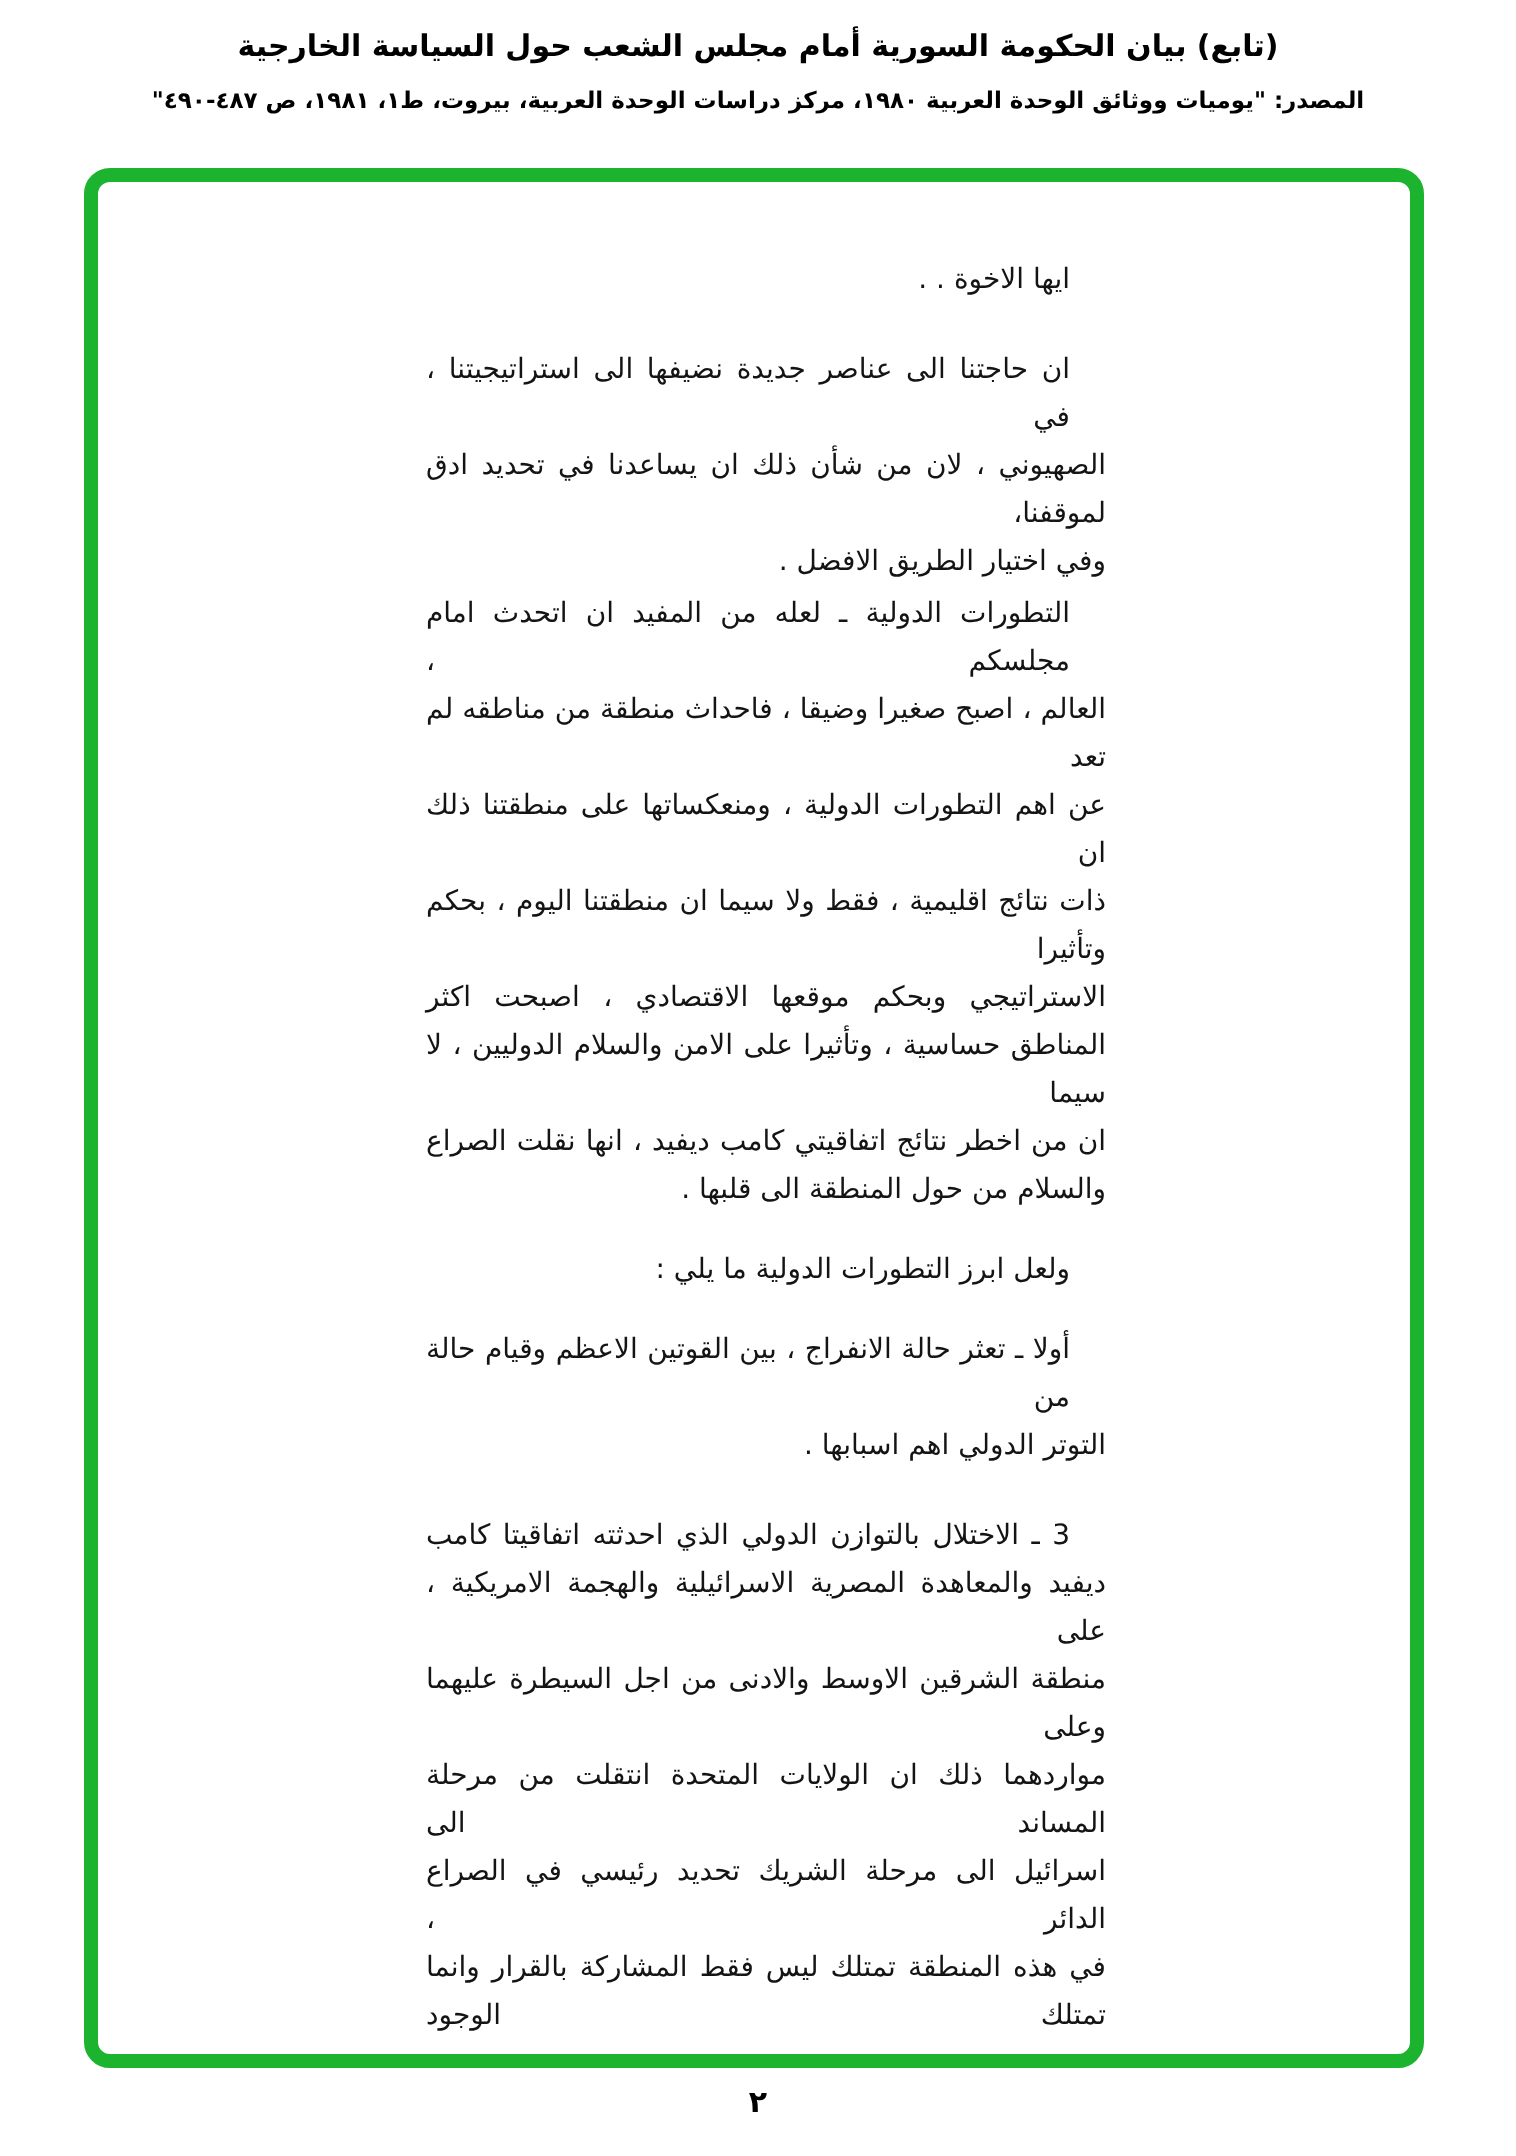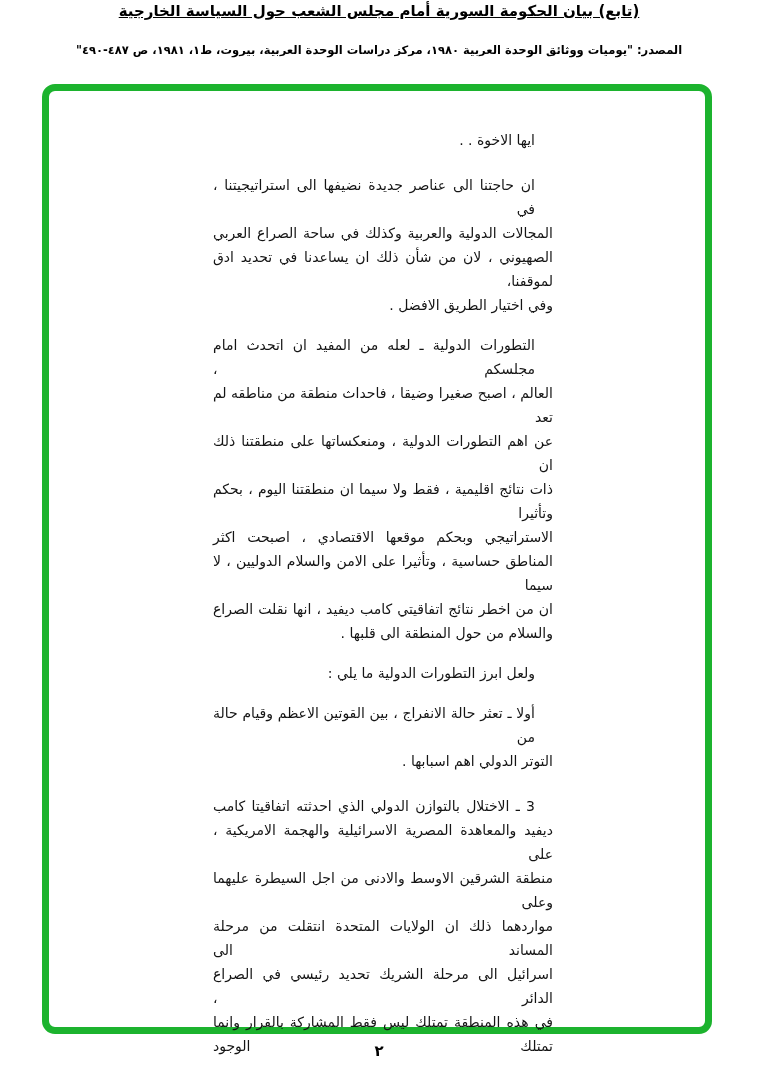--- a/index.html
+++ b/index.html
@@ -7,37 +7,37 @@
     width:758px;height:1078px;position:relative;
     background:#ffffff;
     font-family:"DejaVu Sans",sans-serif;
     color:#111111;
     overflow:hidden;
   }
   .hdr{
     position:absolute;left:0;right:0;text-align:center;direction:rtl;
     font-weight:bold;color:#000000;
   }
-  .hdr-title{top:2px;font-size:15px;letter-spacing:0;text-decoration:underline;}
+  .hdr-title{top:14px;font-size:15px;letter-spacing:0;}
   .hdr-source{top:43px;font-size:11.5px;}
   .frame{
     position:absolute;left:42px;top:84px;width:670px;height:950px;
     box-sizing:border-box;
     border:7px solid #1cb32e;
     border-radius:13px;
     background:transparent;
   }
   .bodytext{
     position:absolute;left:213px;top:128px;width:340px;
     direction:rtl;
     font-size:14px;line-height:24px;color:#141414;
   }
   .para{margin:16px 0 0 0;}
   .para.first{margin-top:0;}
-  .para.no-gap{margin-top:16px;}
+  .para.no-gap{margin-top:2px;}
   .para.big-gap{margin-top:21px;}
   .tline{
     text-align:justify;
     text-align-last:justify;
     white-space:normal;
   }
   .tline.lastline{text-align-last:right;}
   .tline.indent{padding-right:18px;}
   .pagenum{
     position:absolute;left:0;right:0;top:1042px;
@@ -52,21 +52,20 @@
 <div class="hdr hdr-source">المصدر:  "يوميات ووثائق الوحدة العربية ١٩٨٠، مركز دراسات الوحدة العربية، بيروت، ط١، ١٩٨١، ص ٤٨٧-٤٩٠"</div>
 
 <div class="frame"></div>
 
 <div class="bodytext" id="bodytext">
     <div class="para first">
       <div class="tline lastline indent">ايها الاخوة . .</div>
     </div>
     <div class="para big-gap">
       <div class="tline indent">ان حاجتنا الى عناصر جديدة نضيفها الى استراتيجيتنا ، في</div>
-      <div class="tline">المجالات الدولية والعربية وكذلك في ساحة الصراع العربي</div>
       <div class="tline">الصهيوني ، لان من شأن ذلك ان يساعدنا في تحديد ادق لموقفنا،</div>
       <div class="tline lastline">وفي اختيار الطريق الافضل .</div>
     </div>
     <div class="para no-gap">
       <div class="tline indent">التطورات الدولية ـ لعله من المفيد ان اتحدث امام مجلسكم ،</div>
       <div class="tline">العالم ، اصبح صغيرا وضيقا ، فاحداث منطقة من مناطقه لم تعد</div>
       <div class="tline">عن اهم التطورات الدولية ، ومنعكساتها على منطقتنا ذلك ان</div>
       <div class="tline">ذات نتائج اقليمية ، فقط ولا سيما ان منطقتنا اليوم ، بحكم وتأثيرا</div>
       <div class="tline">الاستراتيجي وبحكم موقعها الاقتصادي ، اصبحت اكثر</div>
       <div class="tline">المناطق حساسية ، وتأثيرا على الامن والسلام الدوليين ، لا سيما</div>

